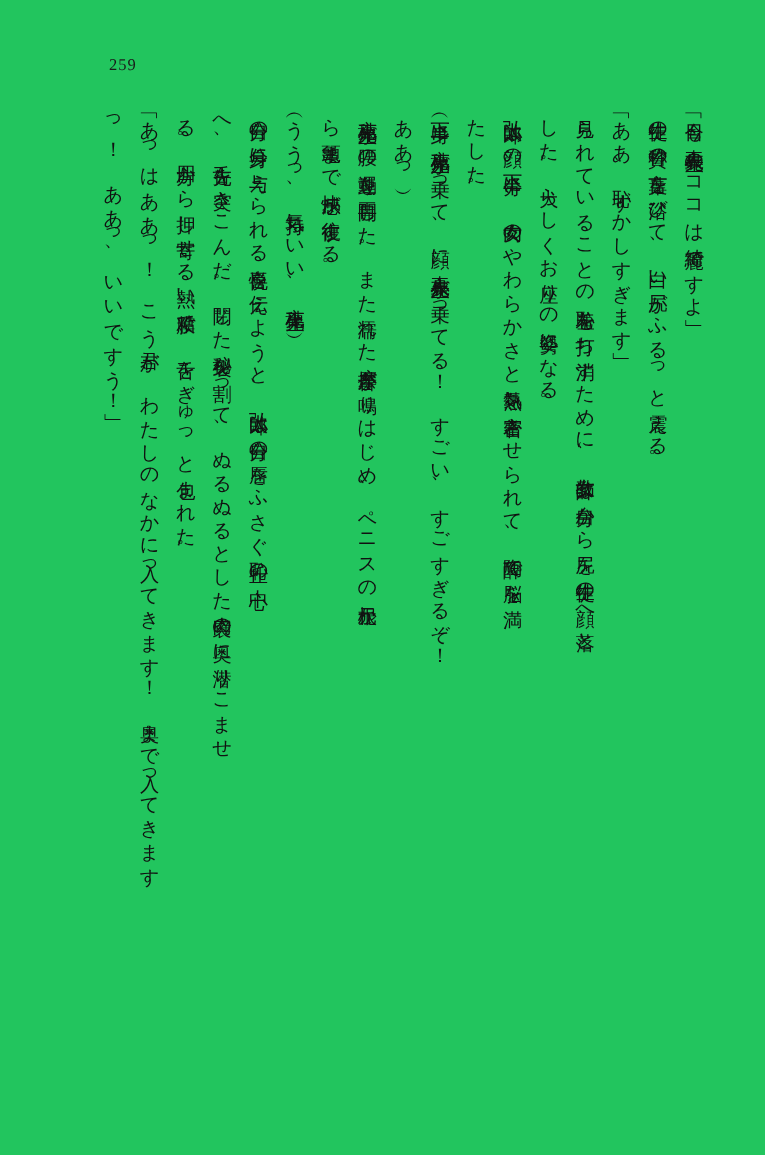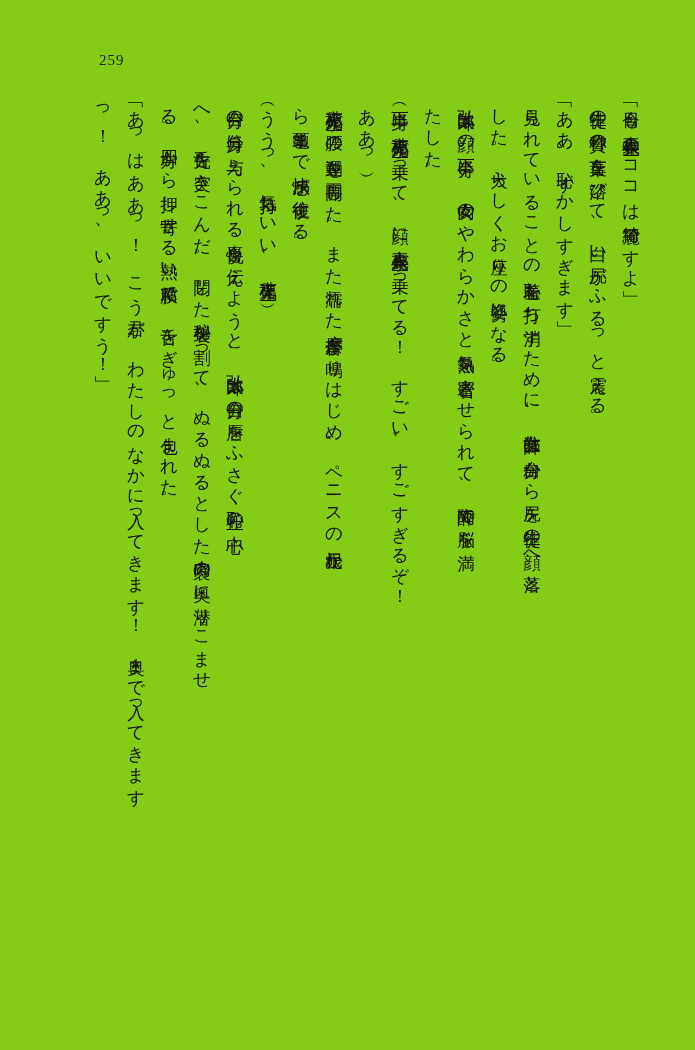--- a/index.html
+++ b/index.html
@@ -11,21 +11,21 @@
     width: 695px;
     height: 1050px;
     font-family: "Liberation Serif", "DejaVu Serif", serif;
     color: #111111;
     overflow: hidden;
     position: relative;
   }
   .page {
     position: absolute;
     inset: 0;
-    background: #84cc16;
+    background: #22c55e;
   }
   .page-number {
     position: absolute;
     top: 52px;
     left: 99px;
     font-size: 15px;
     letter-spacing: 1px;
     color: #1a1a1a;
     font-family: "Liberation Serif", "DejaVu Serif", serif;
   }

